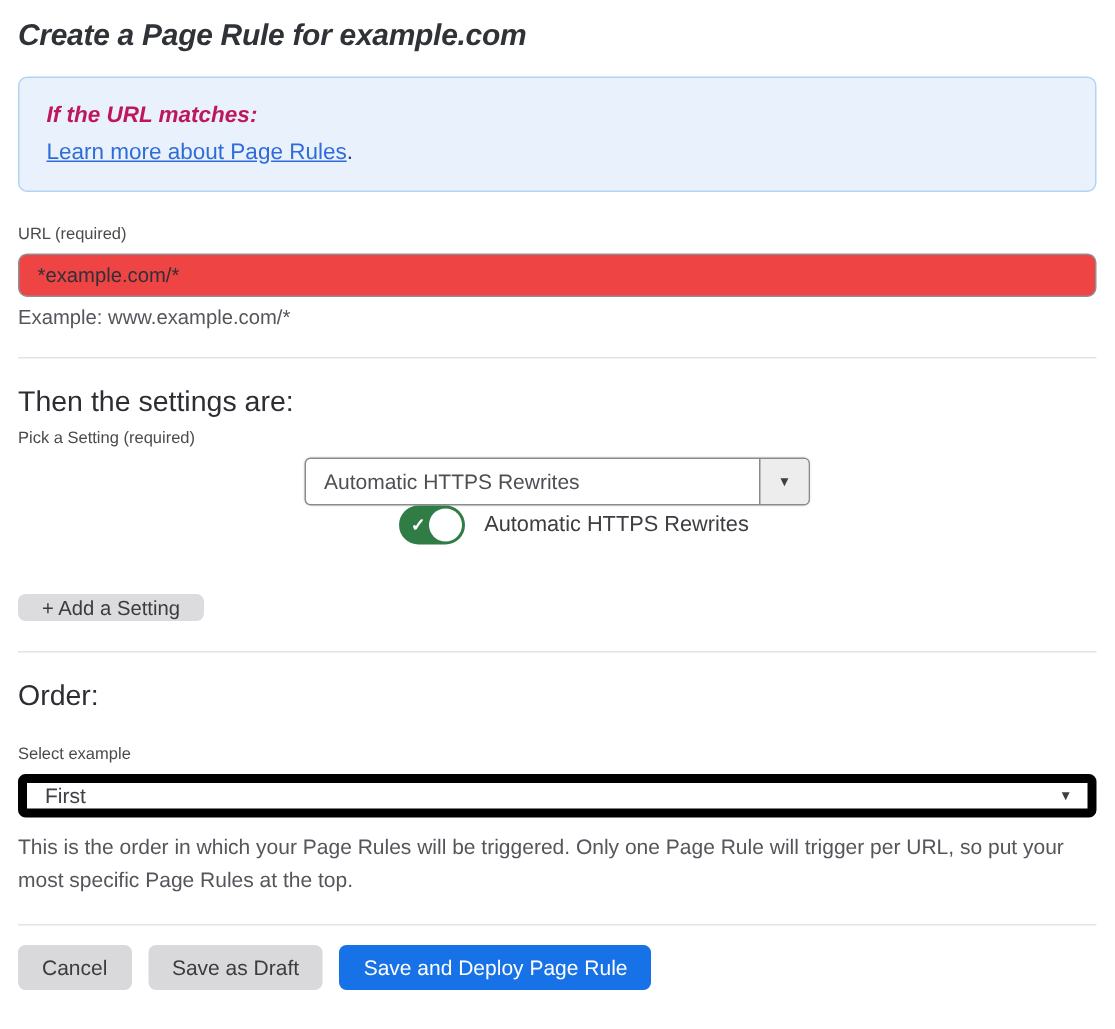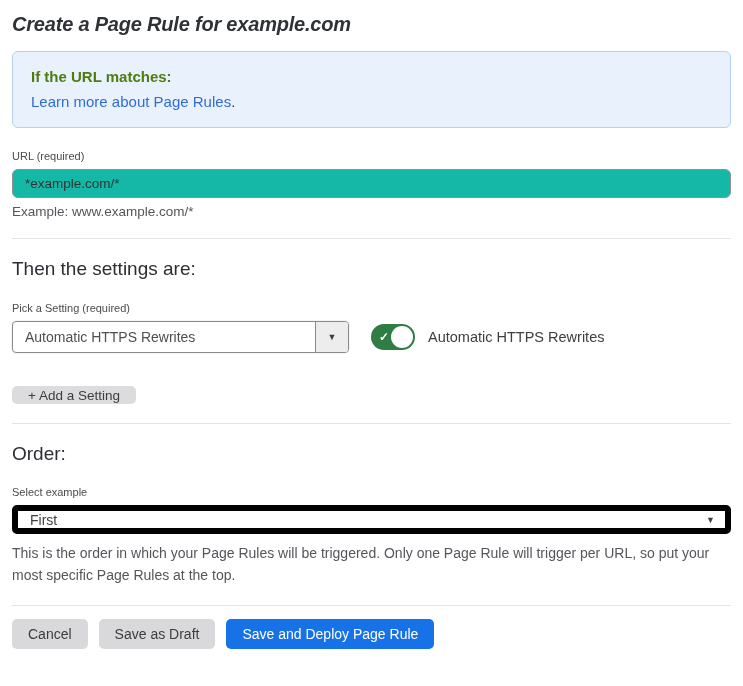--- a/index.html
+++ b/index.html
@@ -25,23 +25,24 @@
   .info-box {
     background: #e9f2fc;
     border: 1px solid #b3d2f4;
     border-radius: 6px;
     padding: 12px 18px 13px 18px;
     font-size: 15px;
     line-height: 25px;
     color: #1e3c70;
     margin-bottom: 22px;
   }
-  .info-box .info-heading { font-weight: 700; color: #4d7c0f; }
+  .info-box .info-heading { font-weight: 700; color: #be185d; font-style: italic; }
   .info-box a.info-link {
     color: #2f6cd9;
+    text-decoration: underline;
     cursor: pointer;
   }
 
   
   .field-label {
     display: block;
     font-size: 11px;
     color: #4b4b4f;
     margin-bottom: 7px;
   }
@@ -54,41 +55,42 @@
   
   .text-input {
     width: 100%;
     height: 29px;
     border: 1px solid #8f8f94;
     border-radius: 6px;
     padding: 0 12px;
     font-size: 13.5px;
     font-family: "Liberation Sans", sans-serif;
     color: #303036;
-    background: #14b8a6;
+    background: #ef4444;
     outline: none;
   }
 
   .divider {
     border: none;
     border-top: 1px solid #e4e4e6;
     margin: 19px 0;
   }
 
   .section-heading {
     font-size: 19px;
     font-weight: 400;
     color: #2c2e33;
   }
 
   
   .setting-row {
     display: flex;
     align-items: center;
     margin-top: 20px;
+    flex-direction: column;
   }
   .select-box {
     display: flex;
     align-items: stretch;
     width: 337px;
     height: 32px;
     border: 1px solid #898a8d;
     border-radius: 4px;
     background: #fff;
     overflow: hidden;
@@ -228,21 +230,21 @@
   </div>
 
   <label class="field-label">URL (required)</label>
   <input class="text-input" type="text" value="*example.com/*" style="">
   <div class="helper-text">Example: www.example.com/*</div>
 
   <hr class="divider">
 
   <h2 class="section-heading">Then the settings are:</h2>
 
-  <label class="field-label" style="margin-top:22px;">Pick a Setting (required)</label>
+  <label class="field-label" style="margin-top:6px;">Pick a Setting (required)</label>
 
   <div class="setting-row" style="margin-top:0;">
     <div class="select-box">
       <span class="select-value">Automatic HTTPS Rewrites</span>
       <span class="select-arrow-btn">
           <span>▼</span>
         </span>
     </div>
     <div class="toggle-group">
       <div class="toggle">

